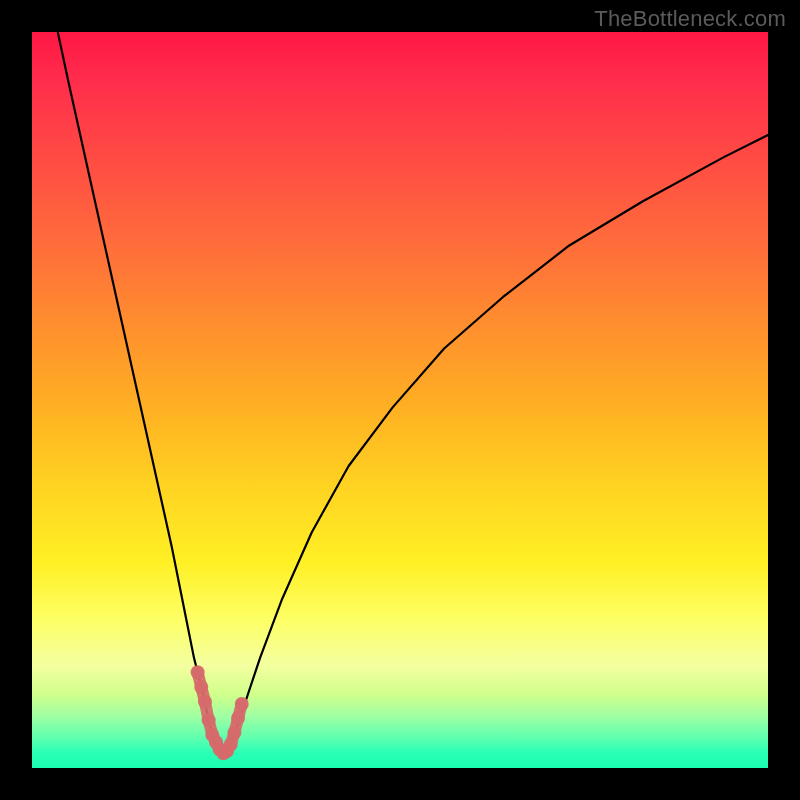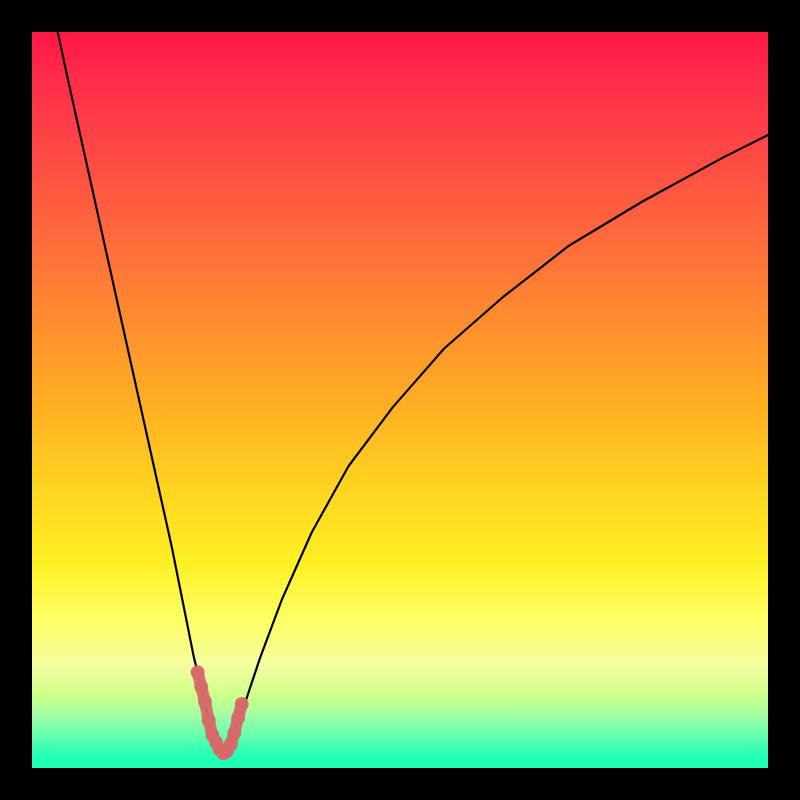--- a/index.html
+++ b/index.html
@@ -59,20 +59,21 @@
     left: 0;
     top: 0;
     width: 736px;
     height: 736px;
   }
 </style>
 </head>
 <body>
 <div class="outer">
 
+  <div class="attribution">TheBottleneck.com</div>
 
   <div class="plot">
     <svg class="curve" viewBox="0 0 736 736" preserveAspectRatio="none">
       <g id="curve-layer">
           <path d="M25.76 0.00 L36.80 51.52 L51.52 117.76 L66.24 184.00 L80.96 250.24 L95.68 316.48 L110.40 382.72 L125.12 448.96 L139.84 515.20 L154.56 588.80 L161.92 625.60 L169.28 655.04 L172.96 669.76 L176.64 688.16 L180.32 702.88 L184.00 710.24 L187.68 717.60 L191.36 721.28 L195.04 719.07 L198.72 712.45 L206.08 691.84 L213.44 669.76 L228.16 625.60 L250.24 566.72 L279.68 500.48 L316.48 434.24 L360.64 375.36 L412.16 316.48 L471.04 264.96 L537.28 213.44 L610.88 169.28 L691.84 125.12 L736.00 103.04" fill="none" stroke="#000000" stroke-width="2.2" stroke-linejoin="round" stroke-linecap="round"></path>
         </g>
       <g id="marker-layer">
           <path d="M165.60 640.32 L169.28 655.04 L172.96 669.76 L176.64 688.16 L180.32 702.88 L184.00 710.24 L187.68 717.60 L191.36 721.28 L195.04 719.07 L198.72 712.45 L202.40 700.67 L206.08 685.95 L209.76 671.97" fill="none" stroke="#d66a6a" stroke-width="12" stroke-linecap="round" stroke-linejoin="round" opacity="0.92"></path>
           <circle cx="165.60" cy="640.32" r="7" fill="#d66a6a" opacity="0.92"></circle>
           <circle cx="169.28" cy="655.04" r="7" fill="#d66a6a" opacity="0.92"></circle>

